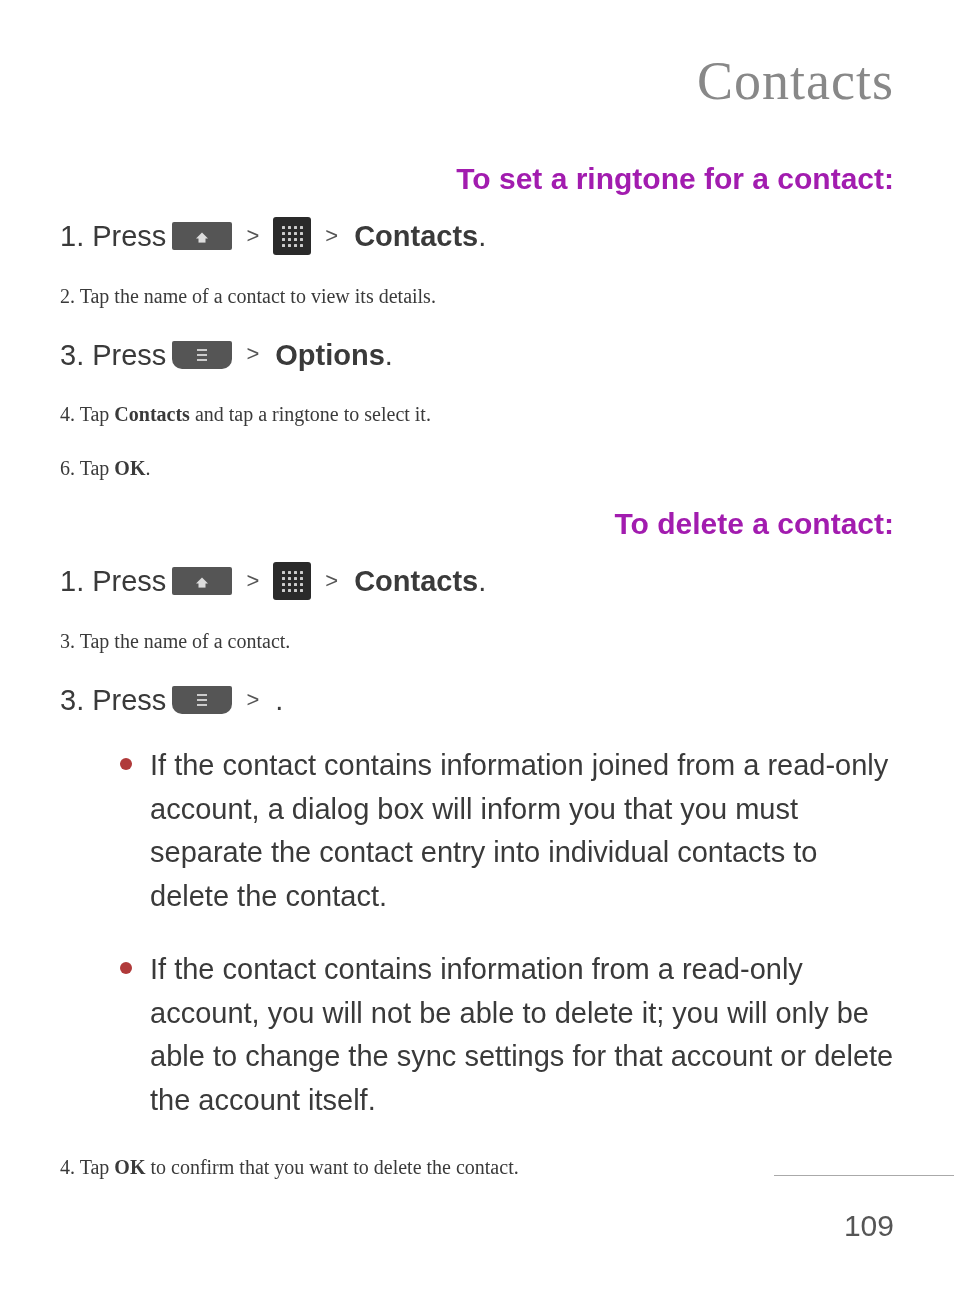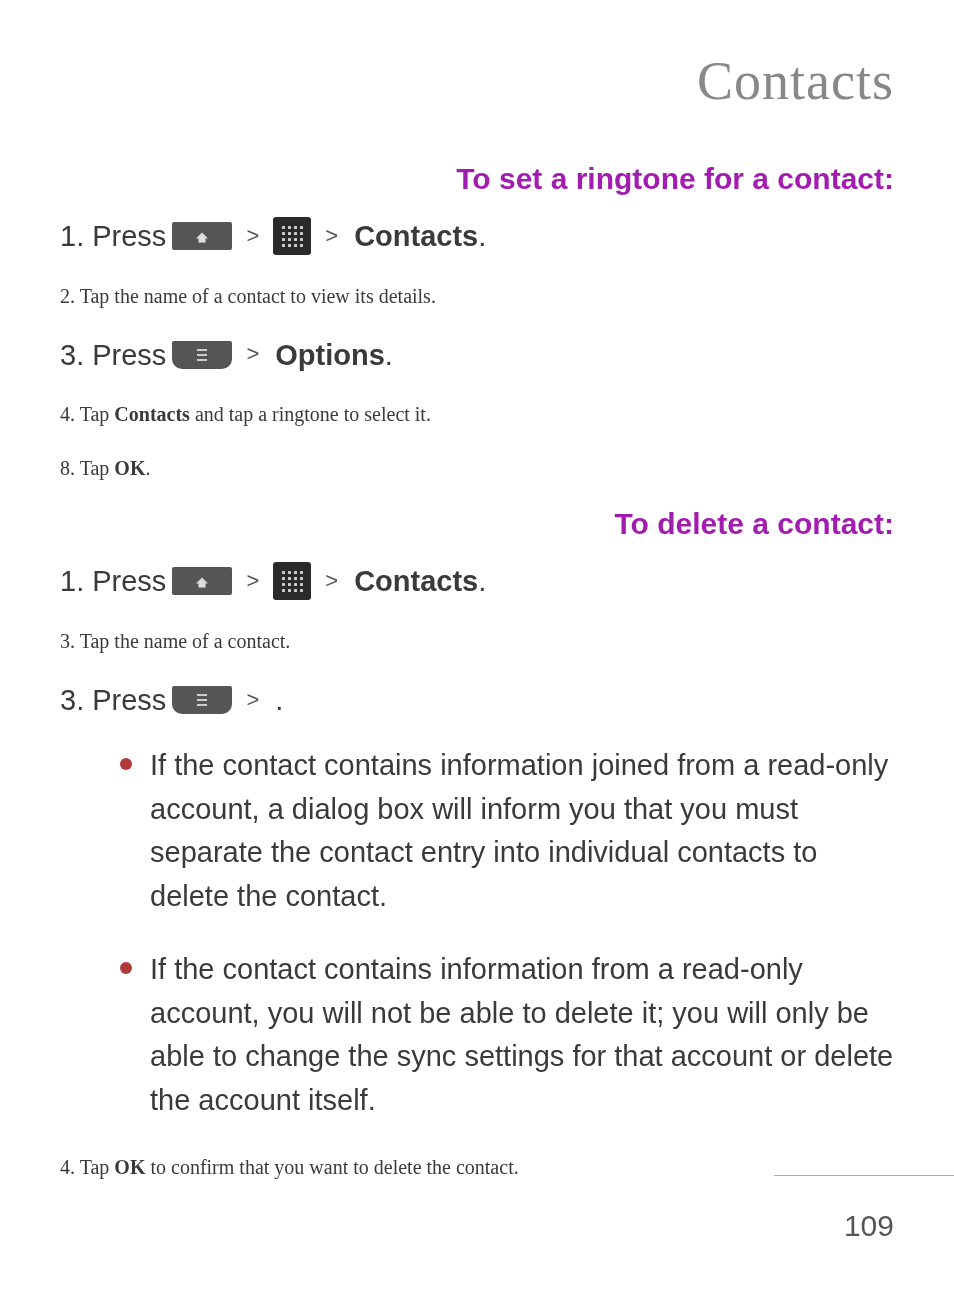--- a/index.html
+++ b/index.html
@@ -222,21 +222,21 @@
   <span>&nbsp;</span>
   <span class="bold">Options</span>
   <span>.</span>
 </div>
 
 <div class="step-text">
   <span>4. Tap </span><span class="bold">Contacts</span><span> and tap a ringtone to select it.</span>
 </div>
 
 <div class="step-text">
-  <span>8. Tap </span><span class="bold">OK</span><span>.</span>
+  <span>6. Tap </span><span class="bold">OK</span><span>.</span>
 </div>
 
 <div class="section-heading">To delete a contact:</div>
 
 <div class="step">
   <span>1. Press </span>
   <span class="icon-button">
       <span class="home-button"></span>
     </span>
   <span class="gt">&gt;</span>

